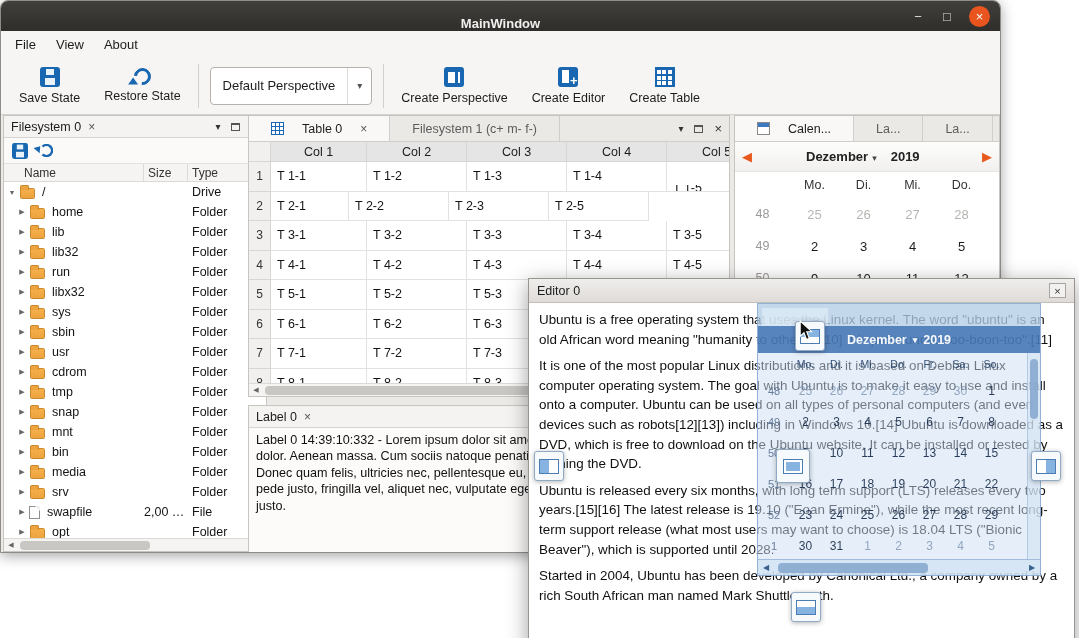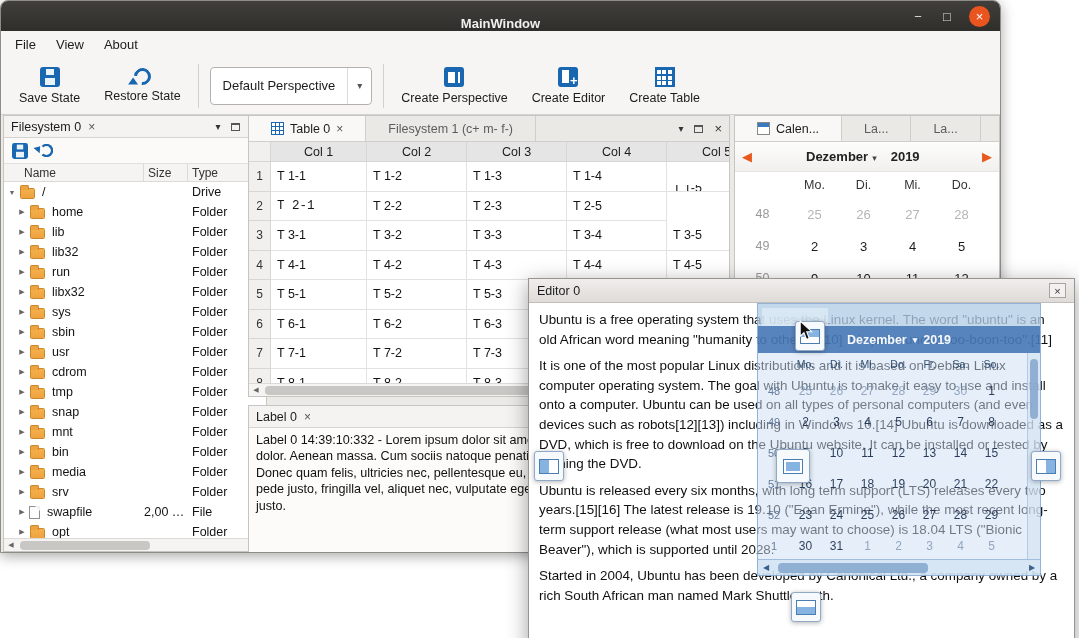--- a/index.html
+++ b/index.html
@@ -39,21 +39,21 @@
 
 
 .dock{position:absolute;background:#fff;border:1px solid #c7c5c2;overflow:hidden}
 .dock-header{height:22px;background:#f4f3f1;border-bottom:1px solid #d6d4d1;display:flex;align-items:center;padding:0 7px;font-size:12.5px;color:#1c1c1c}
 .dock-title-close{margin-left:7px;color:#555;font-size:12px}
 .dock-icons{margin-left:auto;display:flex;align-items:center;gap:11px;color:#444}
 .di-menu{font-size:10px;color:#333}
 .di-float{width:9px;height:8px;border:1px solid #555;border-top-width:2px}
 .di-close{font-size:13px;color:#333}
 .tabbar{height:26px;background:#ebe9e6;border-bottom:1px solid #d0cecb;display:flex;align-items:stretch;padding-right:7px}
-.tab{display:flex;align-items:center;gap:6px;padding:0 22px;font-size:12.5px;color:#1c1c1c;background:#f9f8f7;border-right:1px solid #d0cecb;white-space:nowrap}
+.tab{display:flex;align-items:center;gap:18px;padding:0 22px;font-size:12.5px;color:#1c1c1c;background:#f9f8f7;border-right:1px solid #d0cecb;white-space:nowrap}
 .tab.inactive{background:transparent;color:#5c5c5c}
 .tab-close{color:#555;font-size:12px}
 .tab-grid-ico{width:13px;height:13px;border:1.5px solid #1867b0;background:repeating-linear-gradient(0deg,transparent 0 3px,#1867b0 3px 4px),repeating-linear-gradient(90deg,transparent 0 3px,#1867b0 3px 4px),#fff;flex:none}
 .cal-tab-ico{width:13px;height:13px;border:1px solid #888;background:linear-gradient(#3b79c0 0 4px,#fff 4px);flex:none}
 
 
 .hscroll{position:absolute;left:0;right:0;bottom:0;height:13px;background:#f5f4f2;border-top:1px solid #dcdad7;display:flex;align-items:center}
 .hs-btn{width:14px;text-align:center;font-size:7px;color:#666}
 .hs-track{flex:1;position:relative;height:100%}
 .hs-thumb{position:absolute;top:2px;height:9px;background:#c9c7c4;border-radius:4px}
@@ -383,21 +383,21 @@
           <div class="t-row">
             <div class="t-rowhead">1</div>
             <div class="t-cell" style="width: 96px;">T 1-1</div>
             <div class="t-cell" style="width: 100px;">T 1-2</div>
             <div class="t-cell" style="width: 100px;">T 1-3</div>
             <div class="t-cell" style="width: 100px;">T 1-4</div>
             <div class="t-cell" style="width: 100px; margin-top: 23px;">T 1-5</div>
           </div>
           <div class="t-row">
             <div class="t-rowhead">2</div>
-            <div class="t-cell" style="width: 96px; font-family: Liberation Mono, monospace;">T 2-1</div>
+            <div class="t-cell" style="width: 78px;">T 2-1</div>
             <div class="t-cell" style="width: 100px;">T 2-2</div>
             <div class="t-cell" style="width: 100px;">T 2-3</div>
             <div class="t-cell" style="width: 100px;">T 2-5</div>
           </div>
           <div class="t-row">
             <div class="t-rowhead">3</div>
             <div class="t-cell" style="width: 96px;">T 3-1</div>
             <div class="t-cell" style="width: 100px;">T 3-2</div>
             <div class="t-cell" style="width: 100px;">T 3-3</div>
             <div class="t-cell" style="width: 100px;">T 3-4</div>

